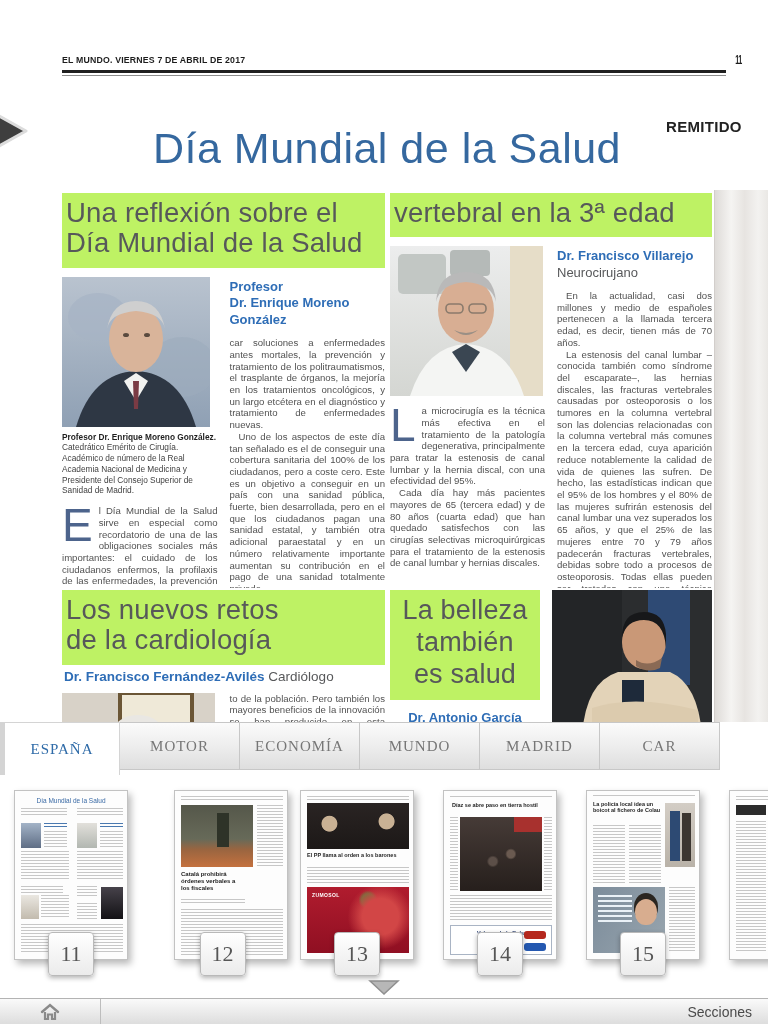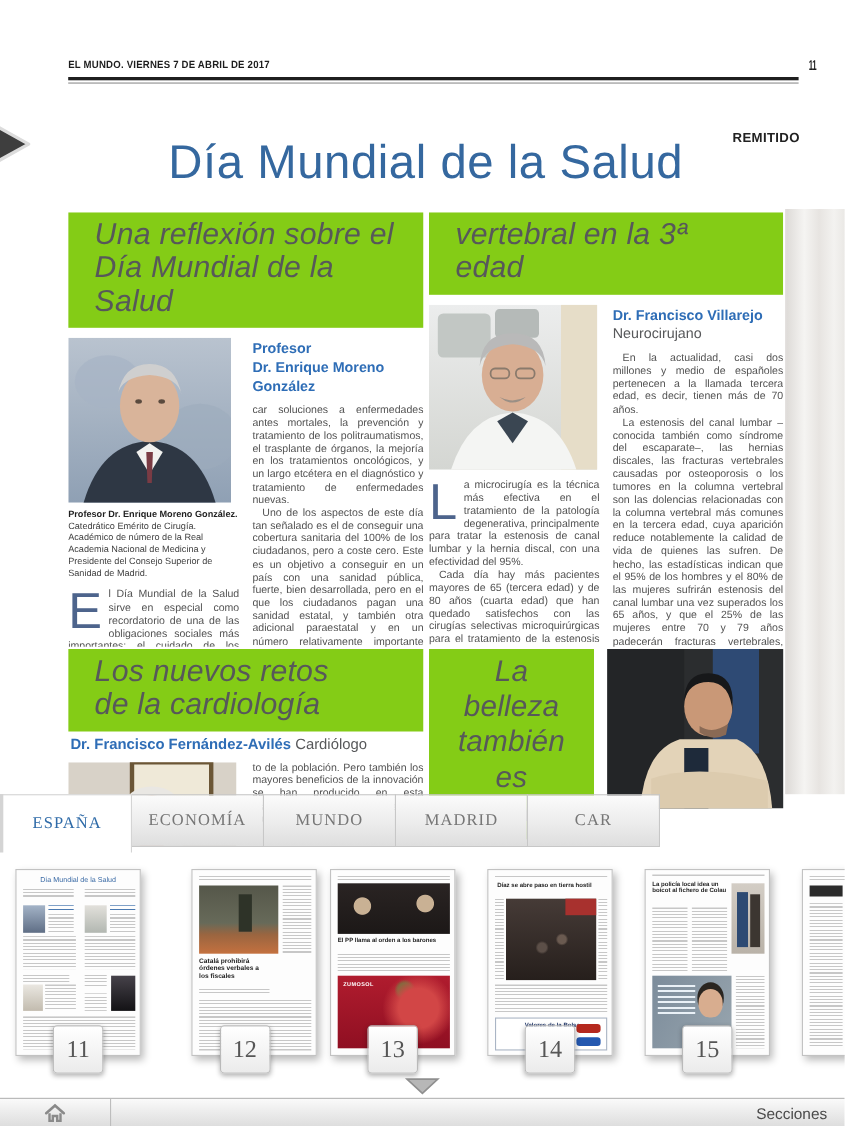--- a/index.html
+++ b/index.html
@@ -9,36 +9,36 @@
   
   .paper{position:absolute;left:0;top:0;width:768px;height:780px;background:#fff;z-index:1;}
   .masthead{position:absolute;left:62px;top:54px;font-size:9.5px;font-weight:bold;color:#1d1d1d;
             letter-spacing:.2px;transform:scaleX(.92);transform-origin:left;}
   .pagenum{position:absolute;right:26px;top:52px;font-size:13px;font-weight:bold;color:#1d1d1d;
            transform:scaleX(.55);transform-origin:right;letter-spacing:-1px;}
   .rule{position:absolute;left:62px;top:70px;width:664px;height:7px;
         border-top:3px solid #1f1f1f;}
   .rule::after{content:"";position:absolute;left:0;top:2px;width:100%;height:1px;background:#8d8d8d;}
   .nav-arrow{position:absolute;left:-12px;top:106px;}
-  .remitido{position:absolute;left:666px;top:118px;font-size:12px;font-weight:bold;color:#222;
+  .remitido{position:absolute;left:666px;top:118px;font-size:15px;font-weight:bold;color:#222;
             letter-spacing:.3px;}
   .page-title{position:absolute;left:62px;top:124px;width:650px;text-align:center;
               font-size:43px;font-weight:300;color:#35689f;letter-spacing:.5px;}
   .page-edge{position:absolute;left:714px;top:190px;width:54px;height:532px;
              background:linear-gradient(90deg,#dedbd8,#f5f4f2 30%,#e7e4e1 55%,#f3f2f0 80%,#e9e7e4);
              border-left:1px solid #d2cecb;}
 
   
   .article{position:absolute;overflow:hidden;color:#535353;}
   .a1{left:62px;top:193px;width:323px;height:395px;}
   .a2{left:390px;top:193px;width:322px;height:395px;}
   .a3{left:62px;top:590px;width:323px;height:185px;}
   .a4{left:390px;top:590px;width:322px;height:185px;text-align:center;}
-  .headline{background:#84cc16;padding:5px 24px 9px;font-size:27.5px;line-height:1.1;
-            font-weight:300;color:#57585a;letter-spacing:.2px;font-style:italic;}
+  .headline{background:#bef264;padding:5px 4px 9px;font-size:27.5px;line-height:1.1;
+            font-weight:300;color:#57585a;letter-spacing:.2px;}
   .cols{display:flex;gap:12px;margin-top:9px;}
   .col{flex:1;min-width:0;}
   .byline{color:#2e6db6;font-weight:bold;font-size:13px;line-height:1.3;margin:2px 0 8px;}
   .byline .role{color:#57585a;font-weight:normal;}
   .body-p{margin:0;font-size:9.6px;line-height:1.22;text-align:justify;color:#525252;}
   .body-p.ind{text-indent:9px;}
   .cap{margin:5px 0 0;font-size:8.3px;line-height:1.3;color:#3f3f3f;text-align:left;}
   .cap b{color:#1f1f1f;}
   .dcwrap{margin-top:9px;}
   .dc{float:left;font-size:46px;line-height:.82;font-weight:300;color:#4d648c;padding:2px 6px 0 0;}
@@ -48,21 +48,21 @@
   .a4 .headline{font-size:27px;line-height:1.18;}
   .a4 .col-left{width:150px;flex:none;}
   .a4 .col-right{flex:1;}
   .photo{display:block;}
 
   
   .tabbar{position:absolute;left:0;top:722px;width:768px;height:48px;display:flex;z-index:5;}
   .tab{box-sizing:border-box;width:120px;flex:none;display:flex;align-items:center;justify-content:center;
        background:linear-gradient(#fbfbfb,#ececec 55%,#dedede);border:1px solid #c7c7c7;border-left:none;
        font-family:"Liberation Serif",serif;font-size:15px;letter-spacing:1px;color:#767676;cursor:pointer;}
-  .tab:first-child{border-left:3px solid #14532d;}
+  .tab:first-child{border-left:5px solid #14532d;}
   .tab.active{background:#fff;color:#2f6ba8;border-color:#d4d4d4;border-bottom:none;height:53px;}
 
   
   .thumbstrip{position:absolute;left:0;top:770px;width:768px;height:230px;background:#fff;z-index:4;}
   .thumb{position:absolute;top:20px;width:114px;height:170px;cursor:pointer;}
   .thumb-page{position:relative;width:114px;height:170px;background:#fdfdfd;border:1px solid #c2c2c2;
               box-shadow:3px 4px 7px rgba(0,0,0,.28);overflow:hidden;box-sizing:border-box;}
   .badge{position:absolute;left:50%;transform:translateX(-50%);bottom:-16px;width:44px;height:42px;
          background:linear-gradient(#ffffff,#ebebeb);border:1px solid #b9b9b9;border-radius:4px;
          box-shadow:0 2px 5px rgba(0,0,0,.3);display:flex;align-items:center;justify-content:center;
@@ -276,20 +276,21 @@
             <path d="M70 48 Q70 22 92 22 Q112 22 114 44 L114 58 Q112 30 92 30 Q74 30 70 48 Z" fill="#17181a"></path>
             <path d="M84 70 Q96 78 110 68 L108 78 Q96 84 84 76 Z" fill="#8a6a55"></path>
           </svg>
         </div>
       </div>
     </div>
   </div>
 
   <div class="tabbar">
     <div class="tab active">ESPAÑA</div>
+    <div class="tab">MOTOR</div>
     <div class="tab">ECONOMÍA</div>
     <div class="tab">MUNDO</div>
     <div class="tab">MADRID</div>
     <div class="tab">CAR</div>
   </div>
 
   <div class="thumbstrip">
 
     <div class="thumb" style="left:14px;">
       <div class="thumb-page">

